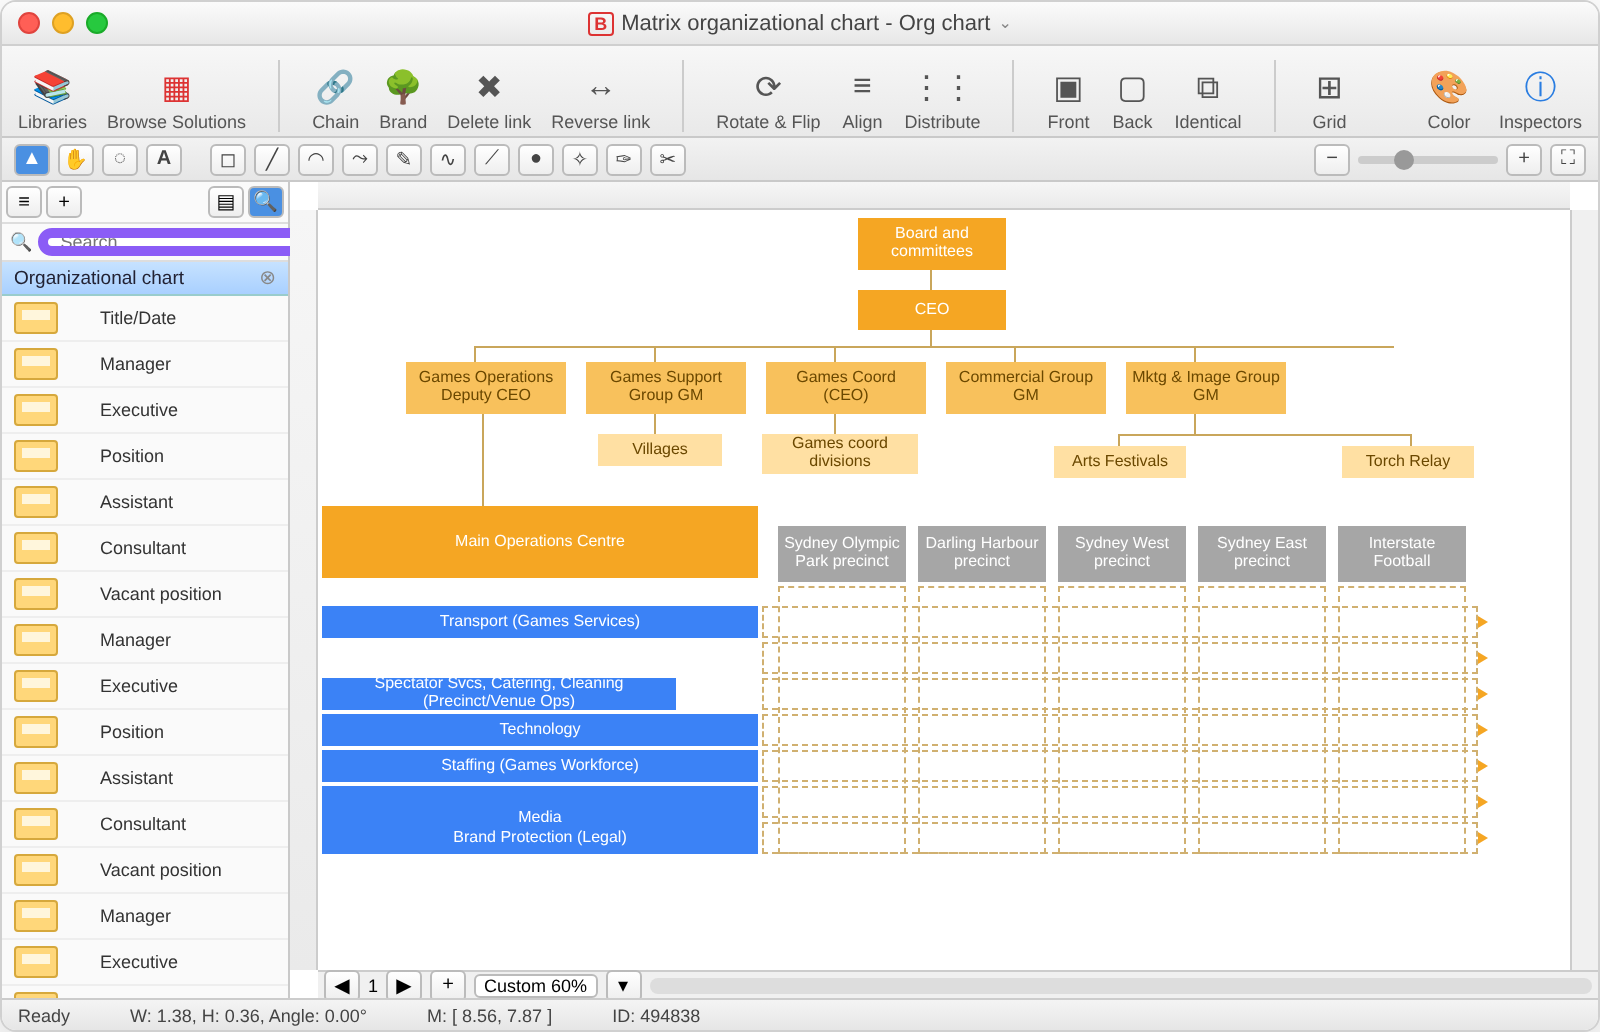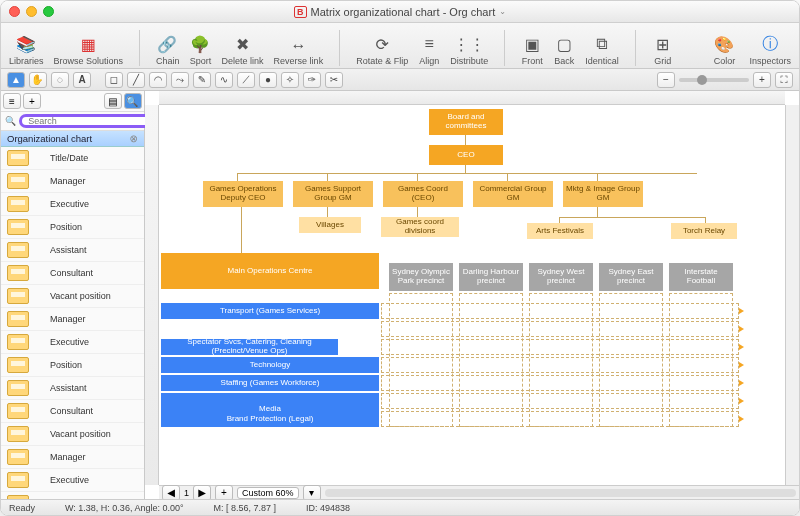--- a/index.html
+++ b/index.html
@@ -31,21 +31,21 @@
   .slider .knob { width:10px; height:10px; background:#999; border-radius:50%; position:absolute; top:-3px; left:18px; }
 
   
   .main { display:flex; height:calc(100% - 22px - 46px - 22px - 16px); }
   .status { height:16px; background:linear-gradient(#f4f4f4,#e6e6e6); border-top:1px solid #ccc; display:flex; align-items:center; font-size:9px; color:#444; padding:0 8px; gap:30px; }
 
   
   .sidebar { width:144px; border-right:1px solid #c9c9c9; display:flex; flex-direction:column; background:#fafafa; }
   .side-top { display:flex; gap:2px; padding:2px; border-bottom:1px solid #ddd; }
   .searchrow { padding:2px 4px; border-bottom:1px solid #ddd; display:flex; align-items:center; gap:3px; }
-  .searchrow input { flex:1; font-size:9px; border:3px solid #8b5cf6; border-radius:8px; padding:1px 6px; height:14px; }
+  .searchrow input { flex:1; font-size:9px; border:5px solid #8b5cf6; border-radius:8px; padding:1px 6px; height:14px; }
   .grouphead { background:linear-gradient(#c6e2ff,#a9d0ff); font-size:9.5px; padding:2px 6px; border-bottom:1px solid #9cc; display:flex; justify-content:space-between; align-items:center; color:#223; }
   .grouphead .close { color:#888; font-size:10px; cursor:pointer; }
   .sidelist { flex:1; overflow:hidden; }
   .side-item { display:flex; align-items:center; gap:21px; padding:3px 6px; font-size:9px; color:#333; border-bottom:1px solid #eee; }
   .side-thumb { width:22px; height:16px; background:#ffd77a; border:1px solid #d6a83c; border-radius:2px; position:relative; flex-shrink:0; }
   .side-thumb::after { content:""; position:absolute; inset:3px 3px 6px 3px; background:#fff6dc; }
 
   
   .canvas-wrap { flex:1; position:relative; background:#fff; overflow:hidden; }
   .ruler-h { position:absolute; left:14px; right:14px; top:0; height:14px; background:linear-gradient(#f6f6f6,#eaeaea); border-bottom:1px solid #ccc; }
@@ -99,21 +99,21 @@
         </div>
     </div>
     <div class="tb-sep"></div>
     <div class="tb-row">
       <div class="tb-btn">
           <div class="tb-icon">🔗</div>
           <span>Chain</span>
         </div>
       <div class="tb-btn">
           <div class="tb-icon">🌳</div>
-          <span>Sport</span>
+          <span>Brand</span>
         </div>
       <div class="tb-btn">
           <div class="tb-icon">✖</div>
           <span>Delete link</span>
         </div>
       <div class="tb-btn">
           <div class="tb-icon">↔</div>
           <span>Reverse link</span>
         </div>
     </div>

